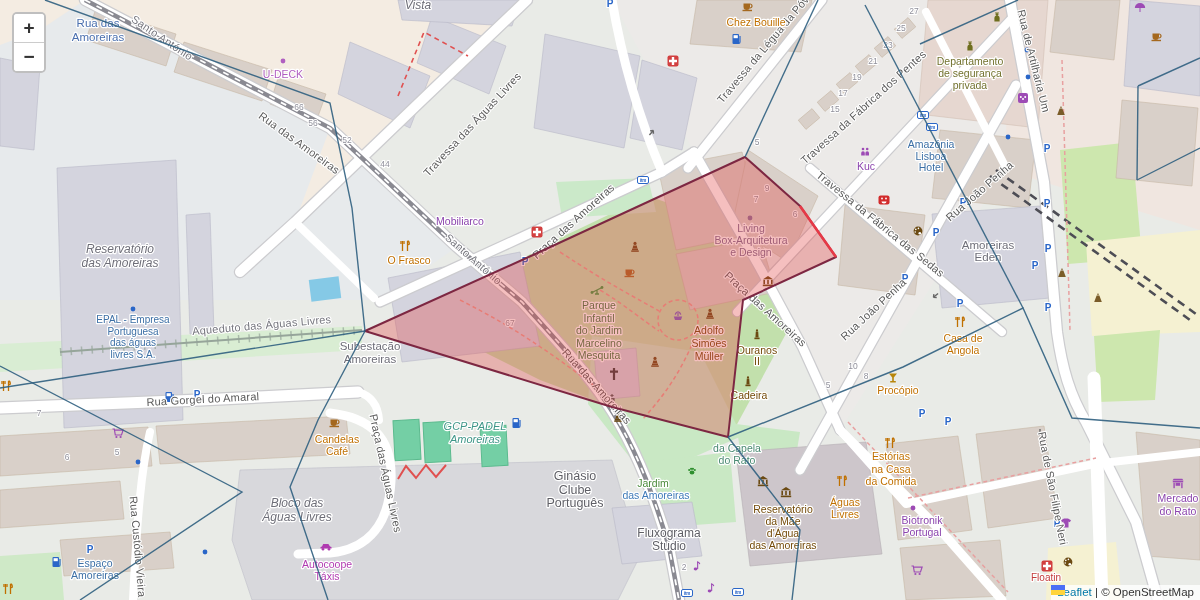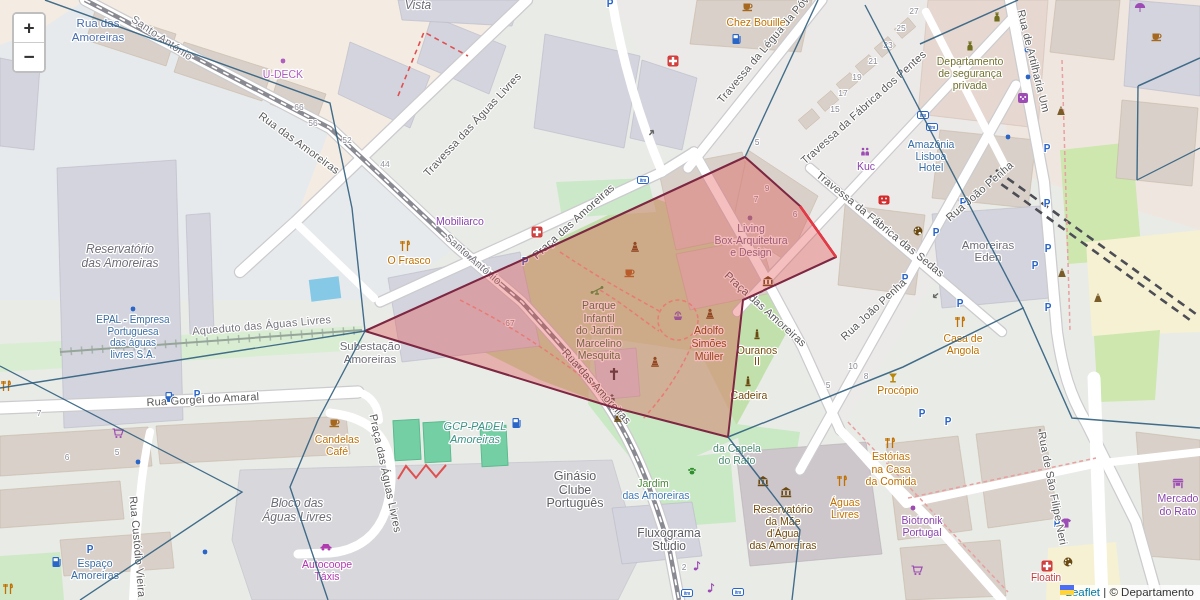--- a/index.html
+++ b/index.html
@@ -519,15 +519,15 @@
     <a class="zbtn">+</a>
     <a class="zbtn">−</a>
   </div>
 
   <div class="attrib">
     <svg class="flag" width="14" height="10" viewBox="0 0 14 10">
       <rect width="14" height="5" y="0" id="flag-top" fill="#4c6ef5"></rect>
       <rect width="14" height="5" y="5" id="flag-bottom" fill="#ffd43b"></rect>
     </svg><a class="lf">Leaflet</a>
     <span>|</span>
-    <a class="osm">© Departamento</a>
+    <a class="osm">© OpenStreetMap</a>
   </div>
 </div>
 
 </body></html>

